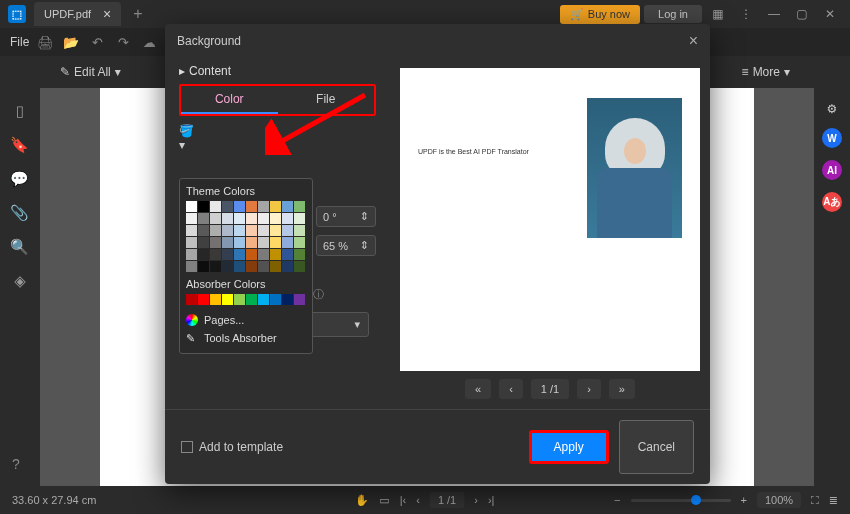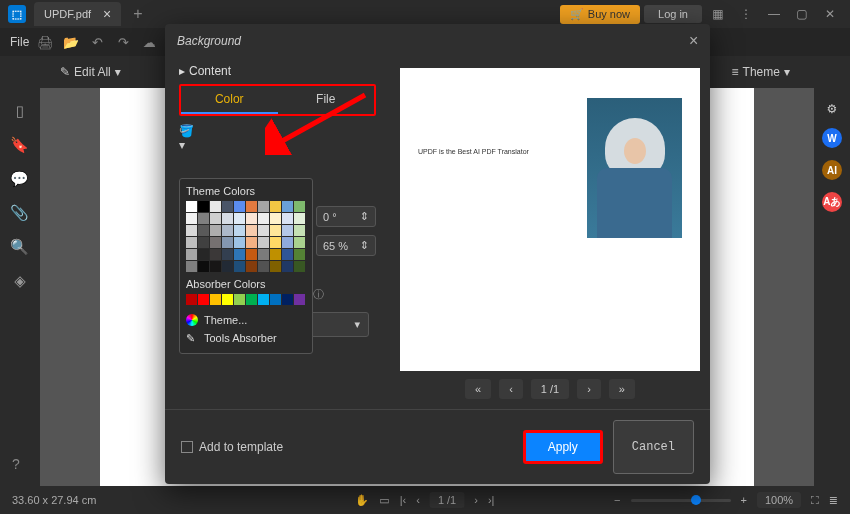--- a/index.html
+++ b/index.html
@@ -33,29 +33,29 @@
 
 .statusbar{position:absolute;bottom:0;left:0;right:0;height:28px;background:#2b2b2b;display:flex;align-items:center;padding:0 12px;font-size:11px;color:#aaa;gap:14px;}
 .statusbar .center{position:absolute;left:50%;transform:translateX(-50%);display:flex;align-items:center;gap:10px;}
 .statusbar .right{margin-left:auto;display:flex;align-items:center;gap:10px;}
 .zoom-track{width:100px;height:3px;background:#444;position:relative;border-radius:2px;}
 .zoom-thumb{width:10px;height:10px;background:#0b84ff;border-radius:50%;position:absolute;top:-4px;left:60%;}
 .page-field{background:#333;padding:2px 8px;border-radius:3px;}
 
 
 .dialog{position:absolute;left:165px;top:24px;width:545px;height:460px;background:#2f2f2f;border-radius:4px;box-shadow:0 8px 30px rgba(0,0,0,.6);display:flex;flex-direction:column;}
-.dlg-head{display:flex;align-items:center;padding:8px 12px;font-size:12px;color:#ccc;font-style:italic;}
+.dlg-head{display:flex;align-items:center;padding:8px 12px;font-size:12px;color:#ccc;}
 .dlg-close{margin-left:auto;font-size:16px;color:#aaa;cursor:pointer;}
 .dlg-body{flex:1;display:flex;overflow:hidden;}
 .dlg-left{width:225px;padding:6px 14px;overflow:visible;position:relative;}
 .dlg-right{flex:1;padding:10px;display:flex;flex-direction:column;}
 .section-hdr{font-size:12px;color:#ddd;margin-bottom:6px;display:flex;align-items:center;gap:4px;}
 .tabs{display:flex;border:2px solid red;border-radius:2px;overflow:hidden;margin-bottom:8px;}
 .tabs div{flex:1;text-align:center;padding:6px 0;font-size:12px;cursor:pointer;}
-.tabs .active{color:#eab308;border-bottom:2px solid #3b8cff;}
+.tabs .active{color:#f9a8d4;border-bottom:2px solid #3b8cff;}
 .paint-ico{width:16px;height:16px;margin:4px 0 8px;color:#ccc;}
 
 .field-row{display:flex;align-items:center;gap:8px;margin:8px 0;font-size:11px;color:#bbb;}
 .num-input{background:#3a3a3a;border:1px solid #555;border-radius:3px;padding:3px 6px;width:60px;color:#ccc;display:flex;align-items:center;justify-content:space-between;}
 .radio{width:12px;height:12px;border:2px solid #888;border-radius:50%;display:inline-block;}
 .radio.on{border-color:#0b84ff;background:radial-gradient(#0b84ff 40%,transparent 45%);}
 .text-input{background:#3a3a3a;border:1px solid #555;border-radius:3px;padding:3px 6px;color:#ccc;width:60px;}
 .select{background:#3a3a3a;border:1px solid #555;border-radius:3px;padding:5px 8px;color:#ccc;width:190px;display:flex;justify-content:space-between;align-items:center;font-size:11px;}
 
 
@@ -76,21 +76,21 @@
 .hood{width:60px;height:60px;background:#d5dce0;border-radius:50% 50% 40% 40%;margin:0 auto;}
 .face{width:22px;height:26px;background:#e8c5a8;border-radius:50%;position:absolute;top:20px;left:50%;transform:translateX(-50%);}
 .jacket{position:absolute;top:50px;left:0;right:0;bottom:0;background:#3a6a8f;border-radius:10px 10px 0 0;}
 
 .pager{display:flex;justify-content:center;gap:8px;margin-top:8px;}
 .pager div{background:#3a3a3a;padding:4px 10px;border-radius:3px;font-size:11px;cursor:pointer;}
 
 .dlg-foot{display:flex;align-items:center;padding:10px 16px;border-top:1px solid #444;}
 .chk{width:12px;height:12px;border:1px solid #888;display:inline-block;margin-right:6px;}
 .apply-btn{margin-left:auto;background:#0b84ff;color:#fff;padding:7px 22px;border-radius:3px;border:3px solid red;font-size:12px;cursor:pointer;}
-.cancel-btn{margin-left:10px;background:#3a3a3a;border:1px solid #666;padding:19px 18px;border-radius:3px;font-size:12px;cursor:pointer;font-family:Liberation Mono, monospace;}
+.cancel-btn{margin-left:10px;background:#3a3a3a;border:1px solid #666;padding:19px 18px;border-radius:3px;font-size:12px;cursor:pointer;}
 
 .arrow{position:absolute;top:85px;left:265px;width:110px;height:70px;z-index:10;pointer-events:none;}
 
 .help-ico{position:absolute;left:12px;bottom:42px;color:#888;font-size:14px;}
 .nav-arrows{position:absolute;bottom:42px;color:#888;font-size:14px;}
 </style>
 </head>
 <body>
 
 <div class="titlebar">
@@ -116,39 +116,39 @@
   <span class="ico">🖨</span>
   <span class="ico">📂</span>
   <span class="ico">↶</span>
   <span class="ico">↷</span>
   <span class="ico">☁</span>
   <span class="ico">⇪</span>
 </div>
 
 <div class="toolbar">
   <div class="editall">✎ <span>Edit All</span> ▾</div>
-  <div class="more-btn">≡ <span>Theme</span> ▾</div>
+  <div class="more-btn">≡ <span>More</span> ▾</div>
 </div>
 
 <div class="workspace">
   <div class="left-rail">
     <span class="ico">▯</span>
     <span class="ico">🔖</span>
     <span class="ico">💬</span>
     <span class="ico">📎</span>
     <span class="ico">🔍</span>
     <span class="ico">◈</span>
   </div>
   <div class="doc-area">
     <div class="doc-page"></div>
   </div>
   <div class="right-rail">
     <span class="ico" style="color:#ccc;">⚙</span>
     <div class="badge" style="background:#1b6ef3;color:#fff">W</div>
-    <div class="badge" style="background:#a16207;color:#fff">AI</div>
+    <div class="badge" style="background:#a21caf;color:#fff">AI</div>
     <div class="badge" style="background:#ef4444;color:#fff">Aあ</div>
   </div>
 </div>
 
 <span class="help-ico">?</span>
 <span class="nav-arrows" style="left:12px;bottom:8px">‹</span>
 <span class="nav-arrows" style="right:12px;bottom:8px">›</span>
 
 <div class="statusbar">
   <span>33.60 x 27.94 cm</span>
@@ -286,21 +286,21 @@
             <div class="sw" style="background: rgb(255, 255, 0);"></div>
             <div class="sw" style="background: rgb(146, 208, 80);"></div>
             <div class="sw" style="background: rgb(0, 176, 80);"></div>
             <div class="sw" style="background: rgb(0, 176, 240);"></div>
             <div class="sw" style="background: rgb(0, 112, 192);"></div>
             <div class="sw" style="background: rgb(0, 32, 96);"></div>
             <div class="sw" style="background: rgb(112, 48, 160);"></div>
           </div>
         <div class="cp-item">
             <span class="wheel"></span>
-            <span>Theme...</span>
+            <span>Pages...</span>
           </div>
         <div class="cp-item">
             <span class="dropper">✎</span>
             <span>Tools Absorber</span>
           </div>
       </div>
     </div>
 
     <div class="dlg-right">
       <div class="preview">

